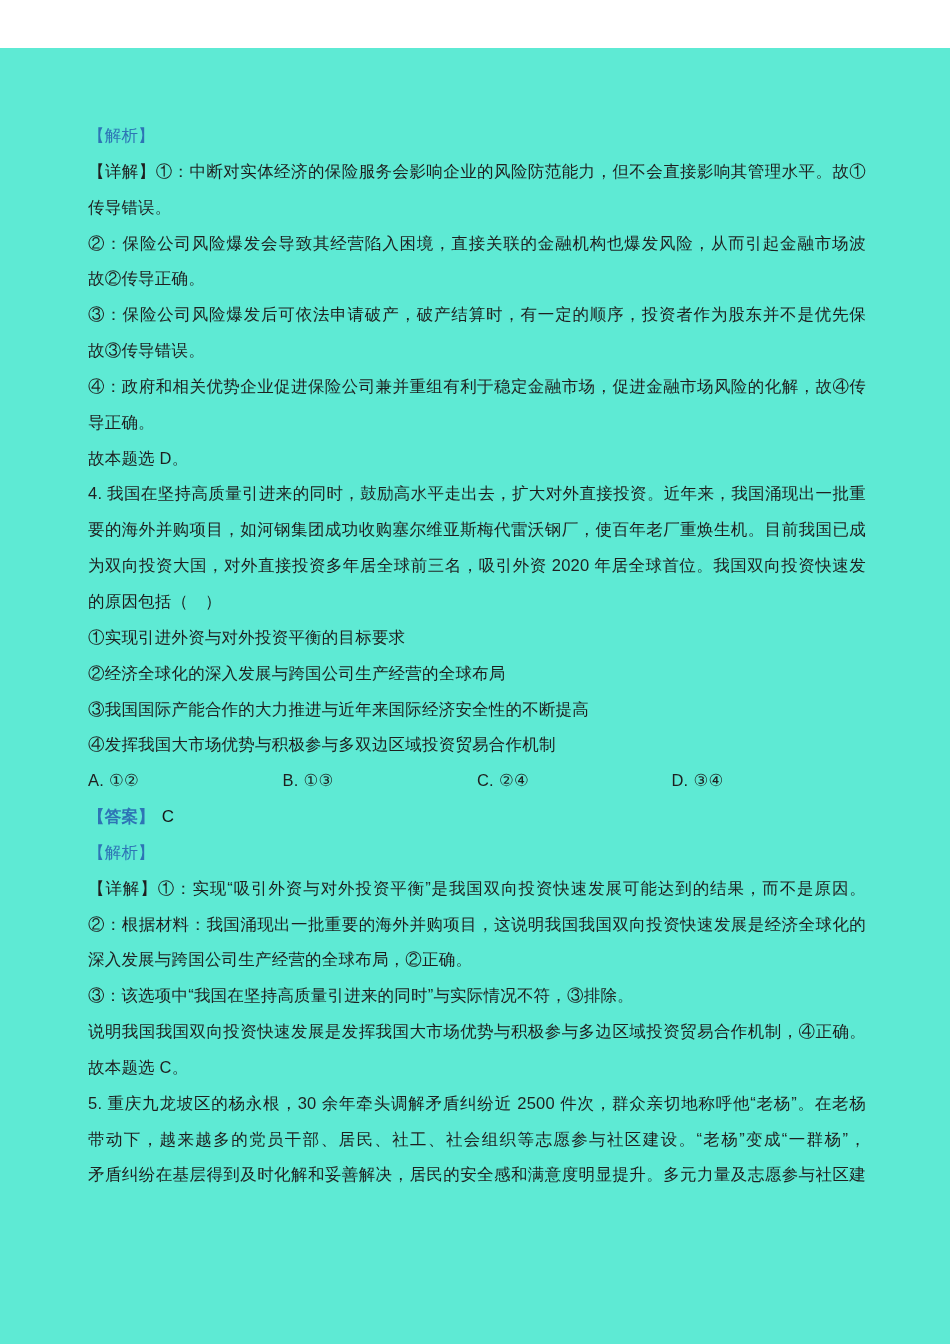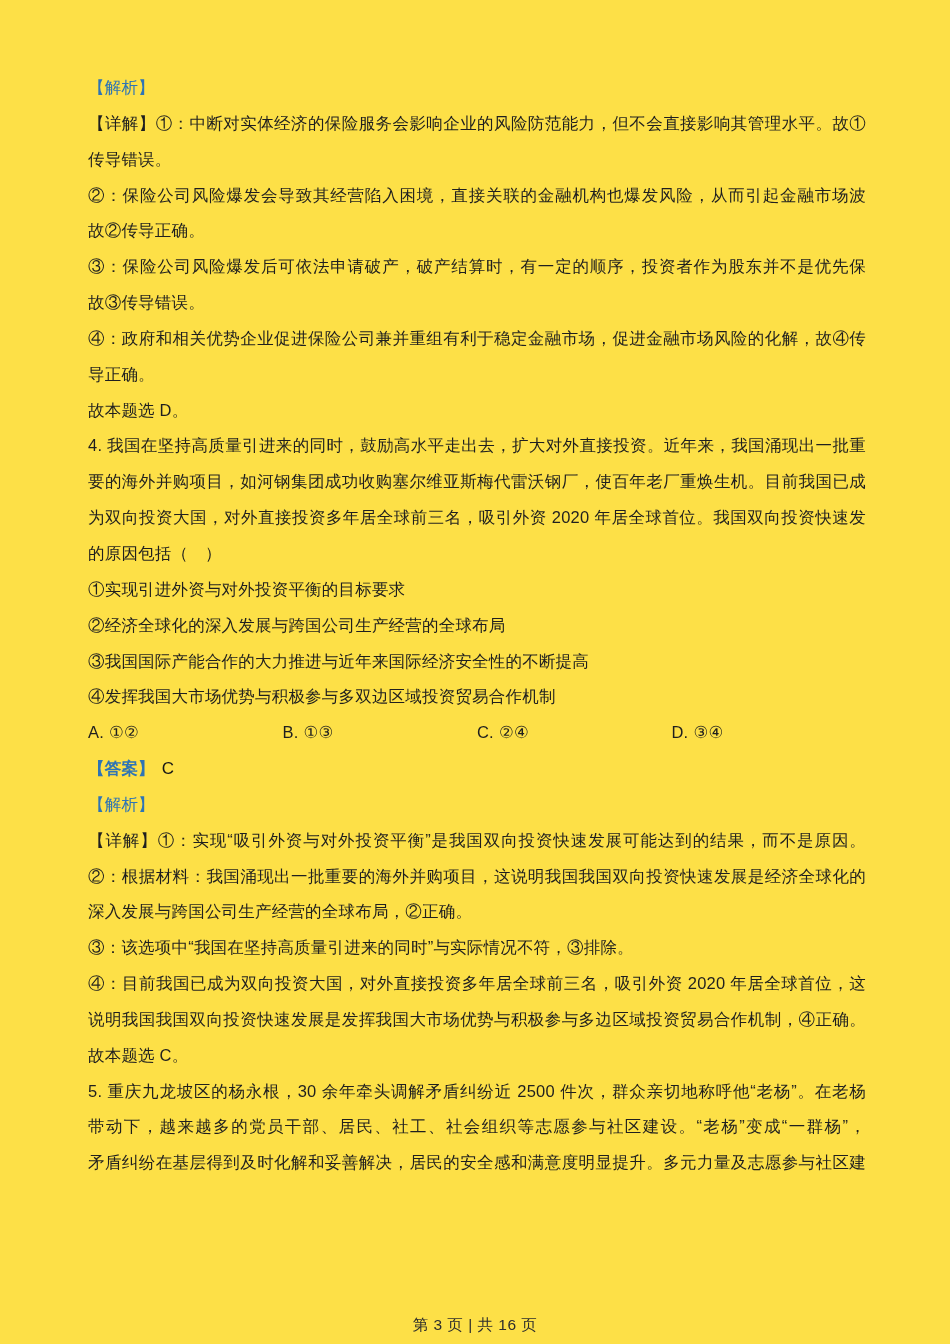--- a/index.html
+++ b/index.html
@@ -11,21 +11,22 @@
     width: 950px;
     height: 1344px;
     position: relative;
     font-family: "Liberation Sans", sans-serif;
     color: #1f1f1f;
     overflow: hidden;
   }
   .page {
     position: absolute;
     inset: 0;
-    background: #fde047;
+    background: #5eead4;
+    margin-top: 48px;
   }
   .content {
     position: absolute;
     top: 70px;
     left: 88px;
     width: 778px;
   }
   .line {
     height: 35.85px;
     line-height: 35.85px;
@@ -102,21 +103,20 @@
         <span class="opt"><span class="opt-label">B.</span><span>①③</span></span>
         <span class="opt"><span class="opt-label">C.</span><span>②④</span></span>
         <span class="opt"><span class="opt-label">D.</span><span>③④</span></span>
       </div>
       <div class="line"><span class="answer-label">【答案】</span><span class="answer-value">C</span></div>
       <div class="line blue">【解析】</div>
       <div class="line j">【详解】①：实现“吸引外资与对外投资平衡”是我国双向投资快速发展可能达到的结果，而不是原因。</div>
       <div class="line j">②：根据材料：我国涌现出一批重要的海外并购项目，这说明我国我国双向投资快速发展是经济全球化的</div>
       <div class="line">深入发展与跨国公司生产经营的全球布局，②正确。</div>
       <div class="line">③：该选项中“我国在坚持高质量引进来的同时”与实际情况不符，③排除。</div>
-      <div class="line j">④：目前我国已成为双向投资大国，对外直接投资多年居全球前三名，吸引外资 2020 年居全球首位，这</div>
       <div class="line j">说明我国我国双向投资快速发展是发挥我国大市场优势与积极参与多边区域投资贸易合作机制，④正确。</div>
       <div class="line">故本题选 C。</div>
       <div class="line j">5. 重庆九龙坡区的杨永根，30 余年牵头调解矛盾纠纷近 2500 件次，群众亲切地称呼他“老杨”。在老杨</div>
       <div class="line j">带动下，越来越多的党员干部、居民、社工、社会组织等志愿参与社区建设。“老杨”变成“一群杨”，</div>
       <div class="line j">矛盾纠纷在基层得到及时化解和妥善解决，居民的安全感和满意度明显提升。多元力量及志愿参与社区建</div>
     </div>
   <div class="footer">
     <span>第 3 页 | 共 16 页</span>
   </div>
 </div>

